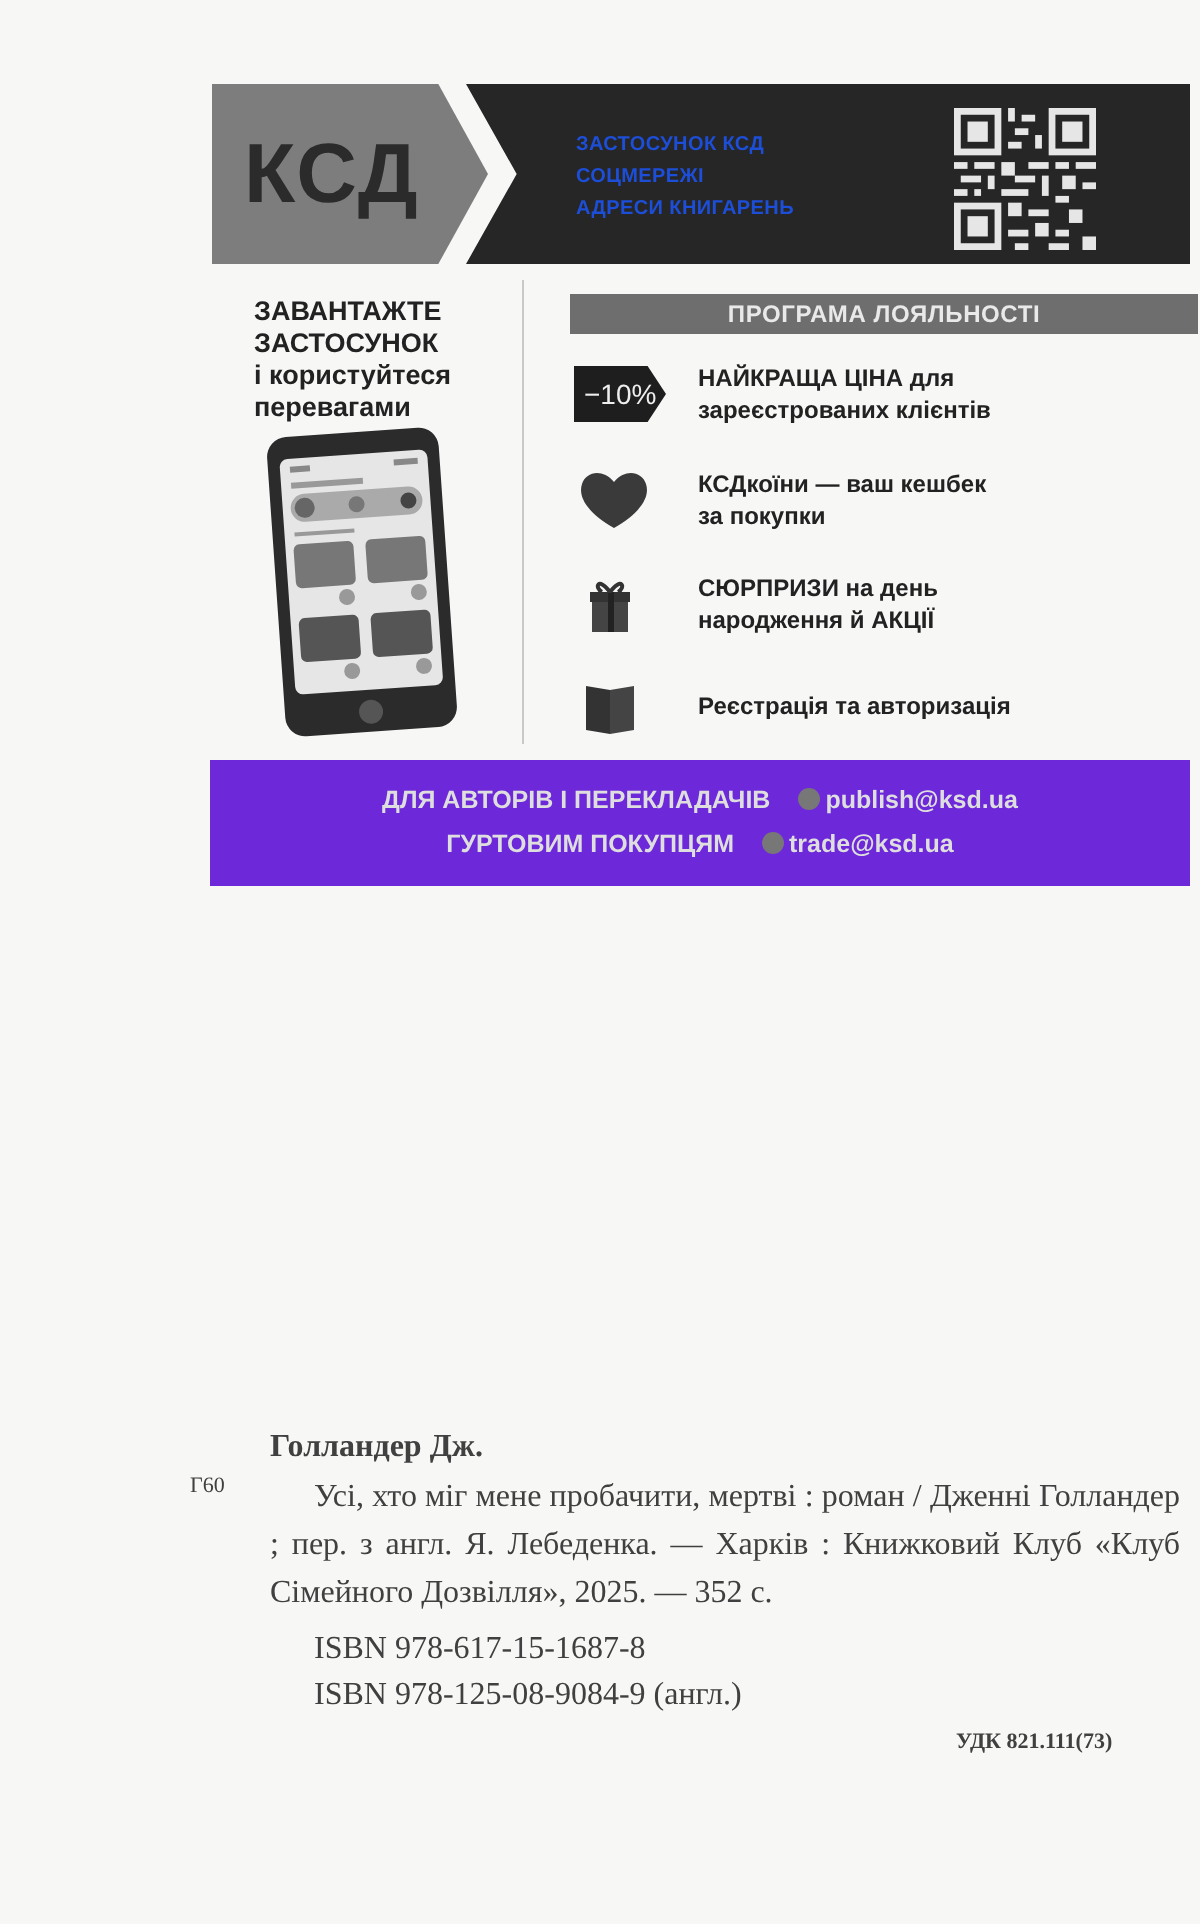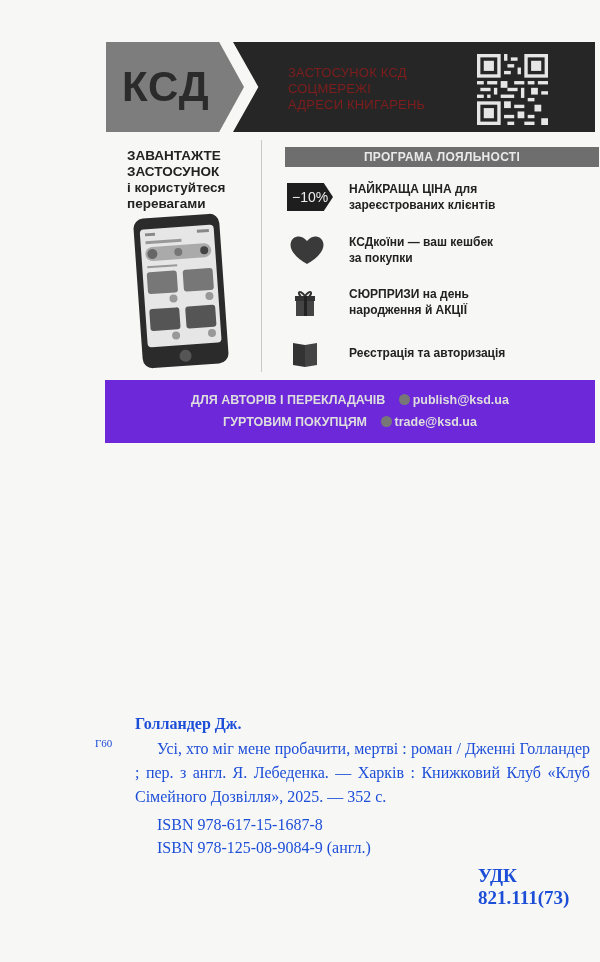--- a/index.html
+++ b/index.html
@@ -20,21 +20,21 @@
     left:122px; top:62px; font-size:42px; font-weight:bold;
     color:#2b2b2b; letter-spacing:1px; line-height:50px;
   }
   .top-dark {
     left:233px; top:42px; width:362px; height:90px;
     background:#262626;
     clip-path: polygon(0 0, 100% 0, 100% 100%, 0 100%, 7% 50%);
   }
   .top-links { left:288px; top:65px; }
   .top-links div {
-    color:#7f1d1d; font-size:13px; font-weight:normal; line-height:16px;
+    color:#1d4ed8; font-size:10px; font-weight:bold; line-height:16px;
     letter-spacing:0.2px;
   }
   .qr {
     left:477px; top:54px; width:71px; height:71px; background:#262626;
   }
 
   
   .promo-title { left:127px; top:148px; width:140px; }
   .promo-title div { font-size:13.5px; font-weight:bold; line-height:16px; color:#222; }
   .phone {
@@ -65,29 +65,29 @@
   }
   .bot-row {
     position:absolute; left:0; width:100%; text-align:center;
     color:#dedede; font-size:12.5px; font-weight:bold;
   }
   .bot-row .mail { font-weight:bold; margin-left:10px; }
   .bot-row .globe { display:inline-block; width:11px; height:11px; border-radius:50%;
     background:#777; vertical-align:-1px; margin-right:3px; }
 
   
-  .biblio { font-family:"Liberation Serif", serif; color:#1d4ed8; }
+  .biblio { font-family:"Liberation Serif", serif; color:#404040; }
   .author { left:135px; top:715px; font-size:16px; font-weight:bold; }
   .code { left:95px; top:737px; font-size:11px; }
   .desc {
     left:135px; top:737px; width:455px; font-size:16px; line-height:24px;
     text-align:justify; text-indent:22px;
   }
   .isbn { left:157px; top:813px; font-size:16px; line-height:23px; }
-  .udk { left:478px; top:865px; font-size:19px; font-weight:bold; }
+  .udk { left:478px; top:865px; font-size:11px; font-weight:bold; }
 </style>
 </head>
 <body>
 
 <div class="abs logo-block"></div>
 <div class="abs logo-text">КСД</div>
 <div class="abs top-dark"></div>
 <div class="abs top-links">
   <div>ЗАСТОСУНОК КСД</div>
   <div>СОЦМЕРЕЖІ</div>

